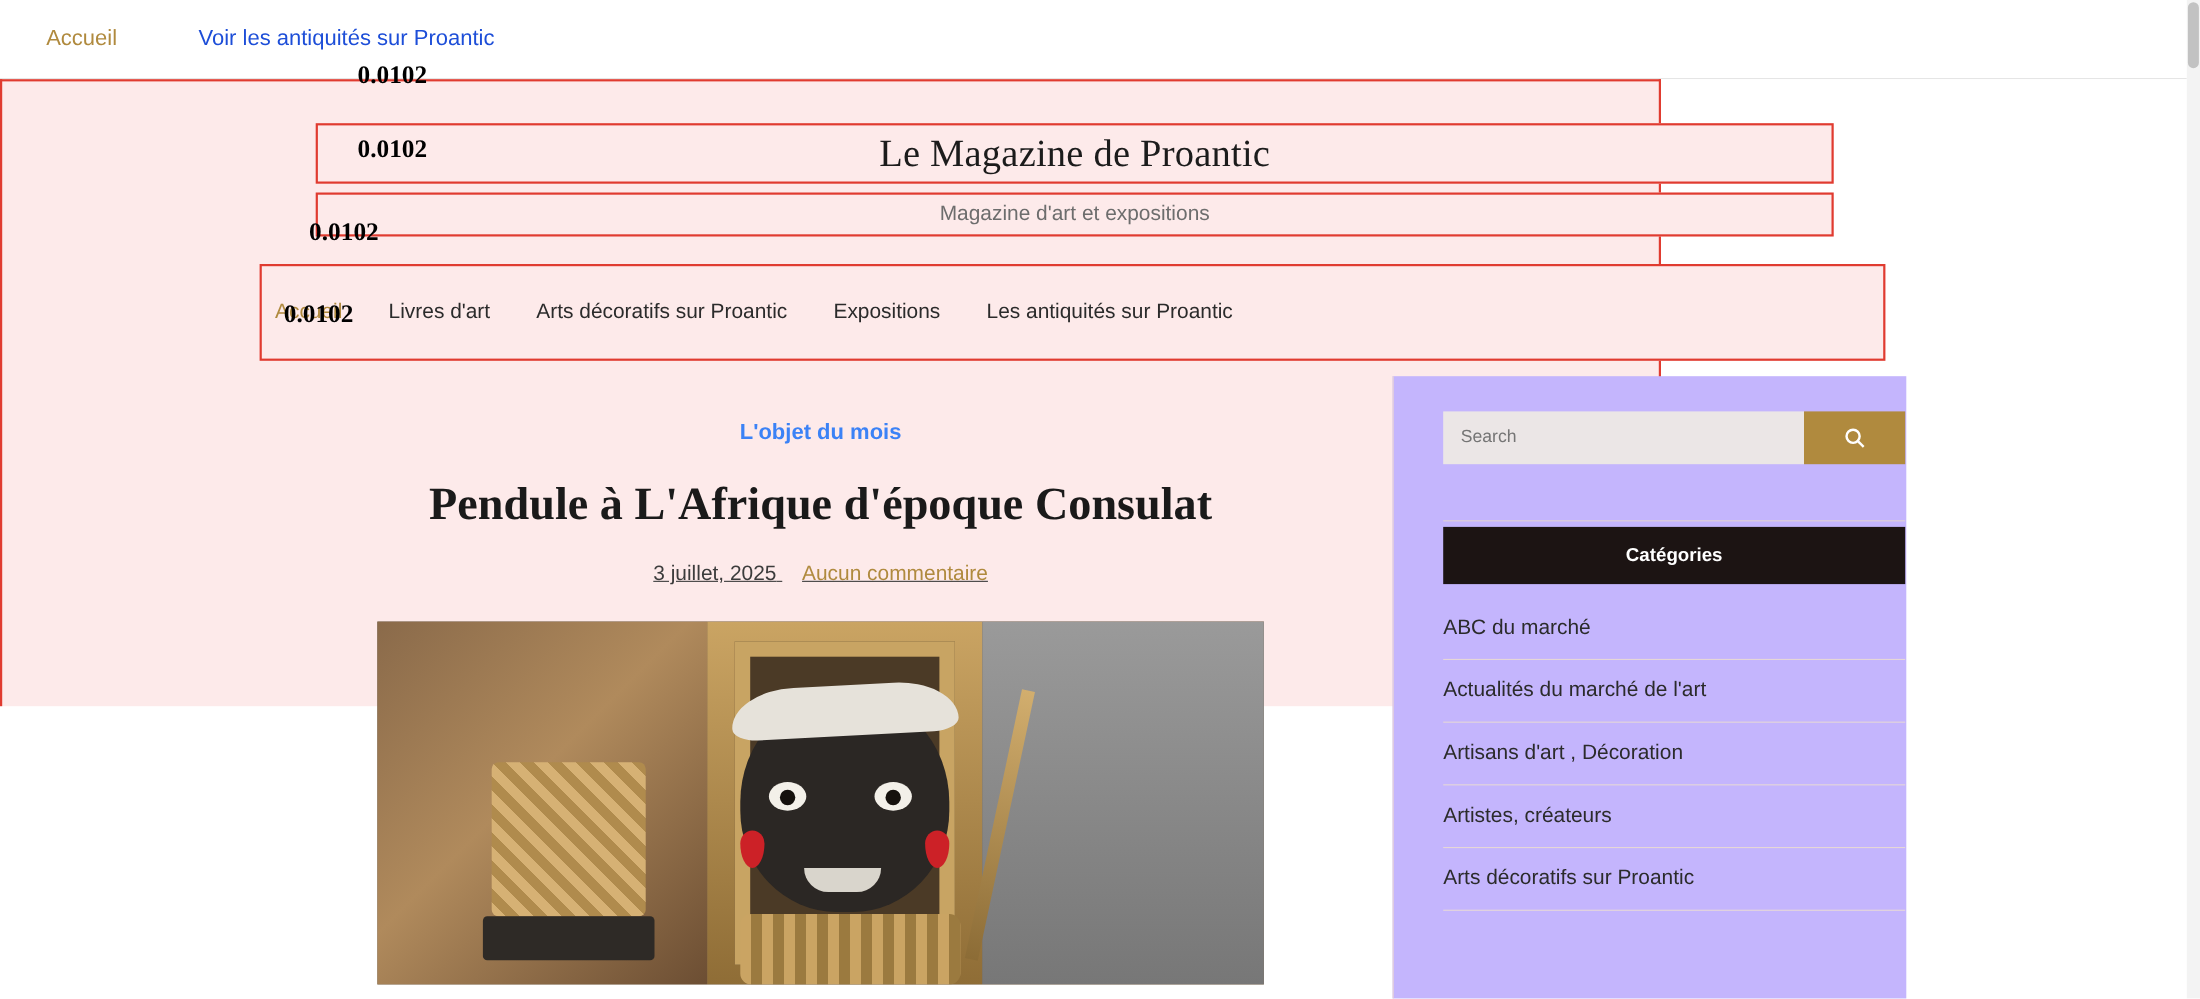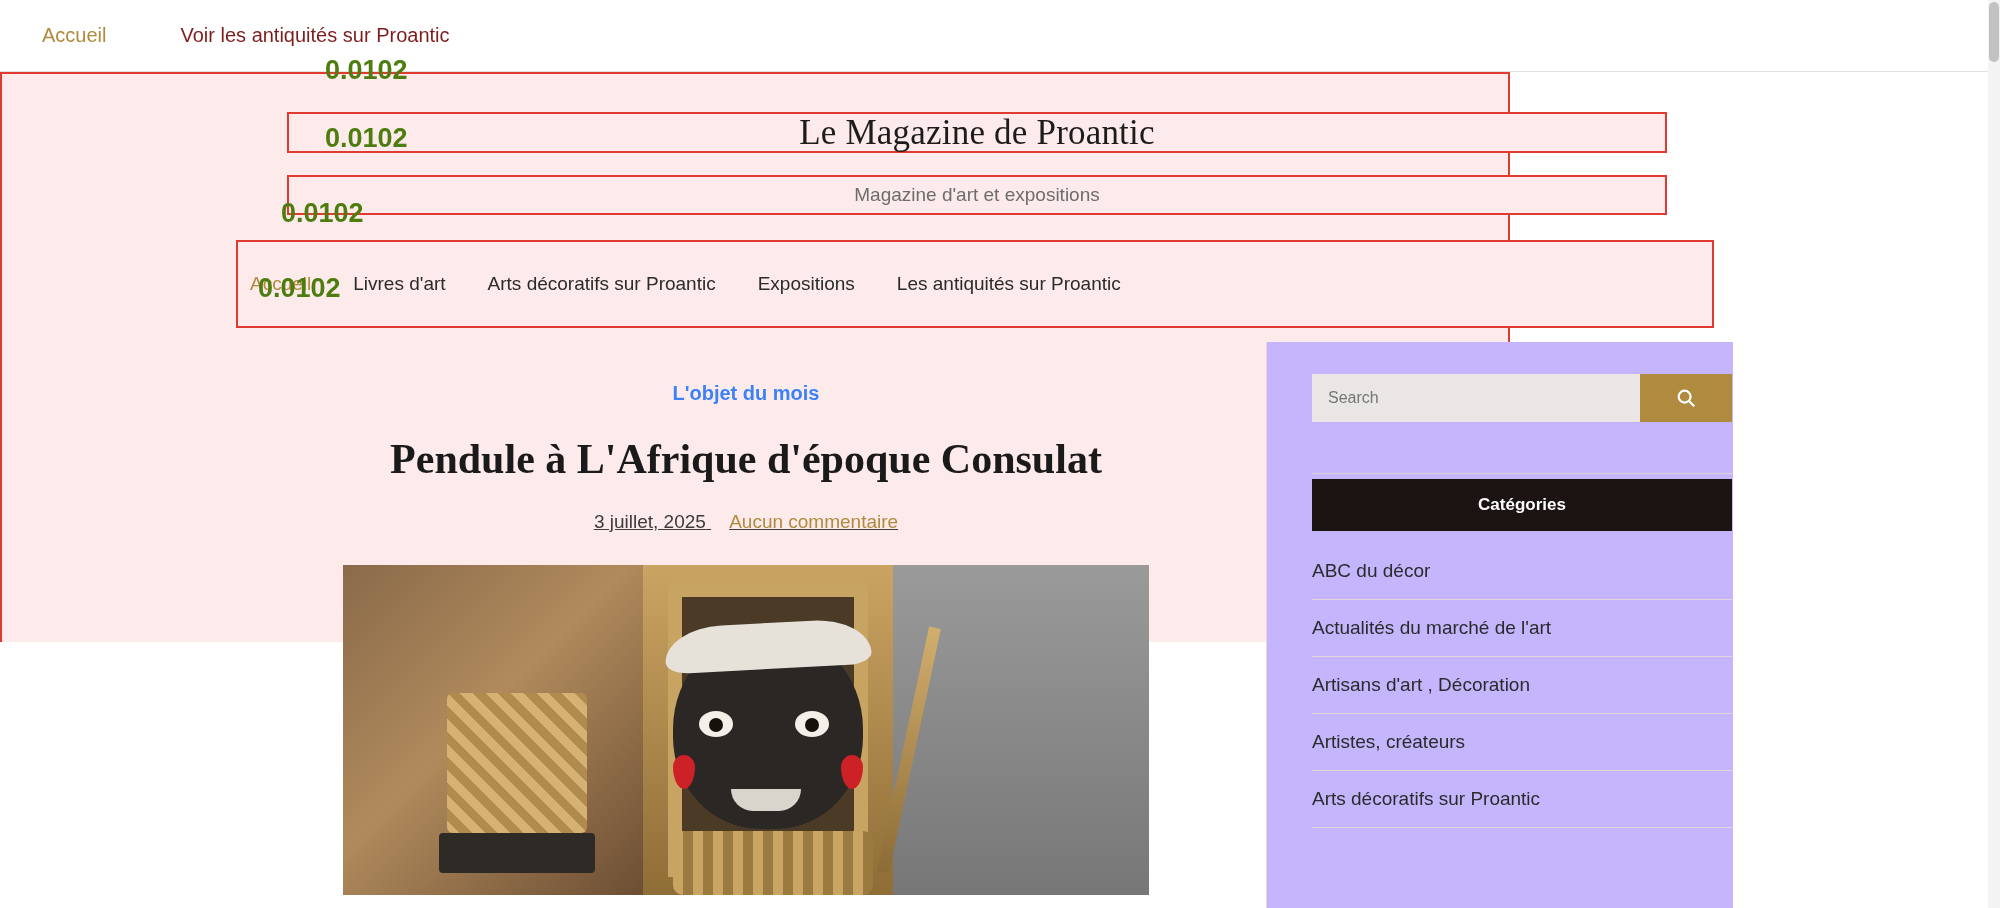--- a/index.html
+++ b/index.html
@@ -25,21 +25,21 @@
     width: 1988px;
     height: 72px;
     background: #ffffff;
     border-bottom: 1px solid #e3e3e3;
     display: flex;
     align-items: center;
     padding-left: 42px;
   }
   .topbar .link {
     font-size: 20px;
-    color: #7f1d1d;
+    color: #1d4ed8;
     margin-right: 74px;
     text-decoration: none;
     white-space: nowrap;
   }
   .topbar .link.accent { color: #b08a3e; }
 
   
   .scrollbar-track {
     position: absolute;
     top: 0; right: 0;
@@ -65,21 +65,21 @@
 
   
   .hl {
     position: absolute;
     border: 2px solid #e03b30;
     background: #fdeaea;
   }
 
   .title-box {
     left: 287px; top: 40px;
-    width: 1380px; height: 41px;
+    width: 1380px; height: 55px;
     display: flex; align-items: center; justify-content: center;
   }
   .title-box .title-text {
     font-family: "Liberation Serif", serif;
     font-size: 35px;
     color: #1c1c1c;
     letter-spacing: .2px;
   }
   .sub-box {
     left: 287px; top: 103px;
@@ -110,24 +110,24 @@
     left: 223px; top: 266px;
     width: 1510px; height: 570px;
     background: #fdeaea;
     border: 2px solid #e03b30;
     border-bottom: none;
   }
 
   
   .stamp {
     position: absolute;
-    font-family: Liberation Sans, sans-serif;
+    font-family: Liberation Serif, serif;
     font-weight: bold;
-    font-size: 27px;
-    color: #4d7c0f;
+    font-size: 23px;
+    color: #000000;
     z-index: 40;
   }
   .stamp.s1 { left: 325px; top: 55px; }
   .stamp.s2 { left: 325px; top: 123px; }
   .stamp.s3 { left: 281px; top: 198px; }
   .stamp.s4 { left: 258px; top: 273px; }
 
   
   .article {
     position: absolute;
@@ -389,21 +389,21 @@
             </svg>
           </span>
         </button>
       </div>
 
       <div class="sep"></div>
 
       <div class="cat-header">Catégories</div>
 
       <div class="cat-list">
-        <div class="cat-item">ABC du décor</div>
+        <div class="cat-item">ABC du marché</div>
         <div class="cat-item">Actualités du marché de l'art</div>
         <div class="cat-item">Artisans d'art , Décoration</div>
         <div class="cat-item">Artistes, créateurs</div>
         <div class="cat-item">Arts décoratifs sur Proantic</div>
       </div>
     </div>
   </div>
 
   <div class="stamp s1">0.0102</div>
   <div class="stamp s2">0.0102</div>

